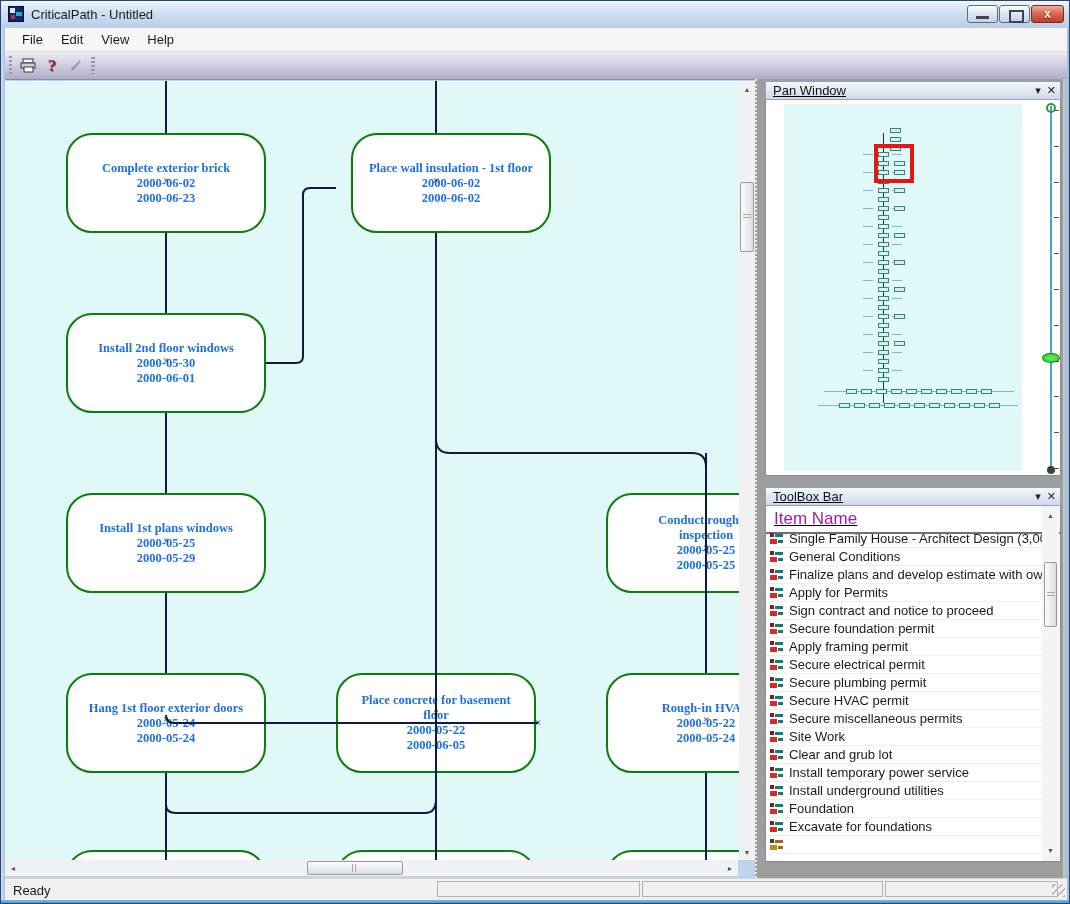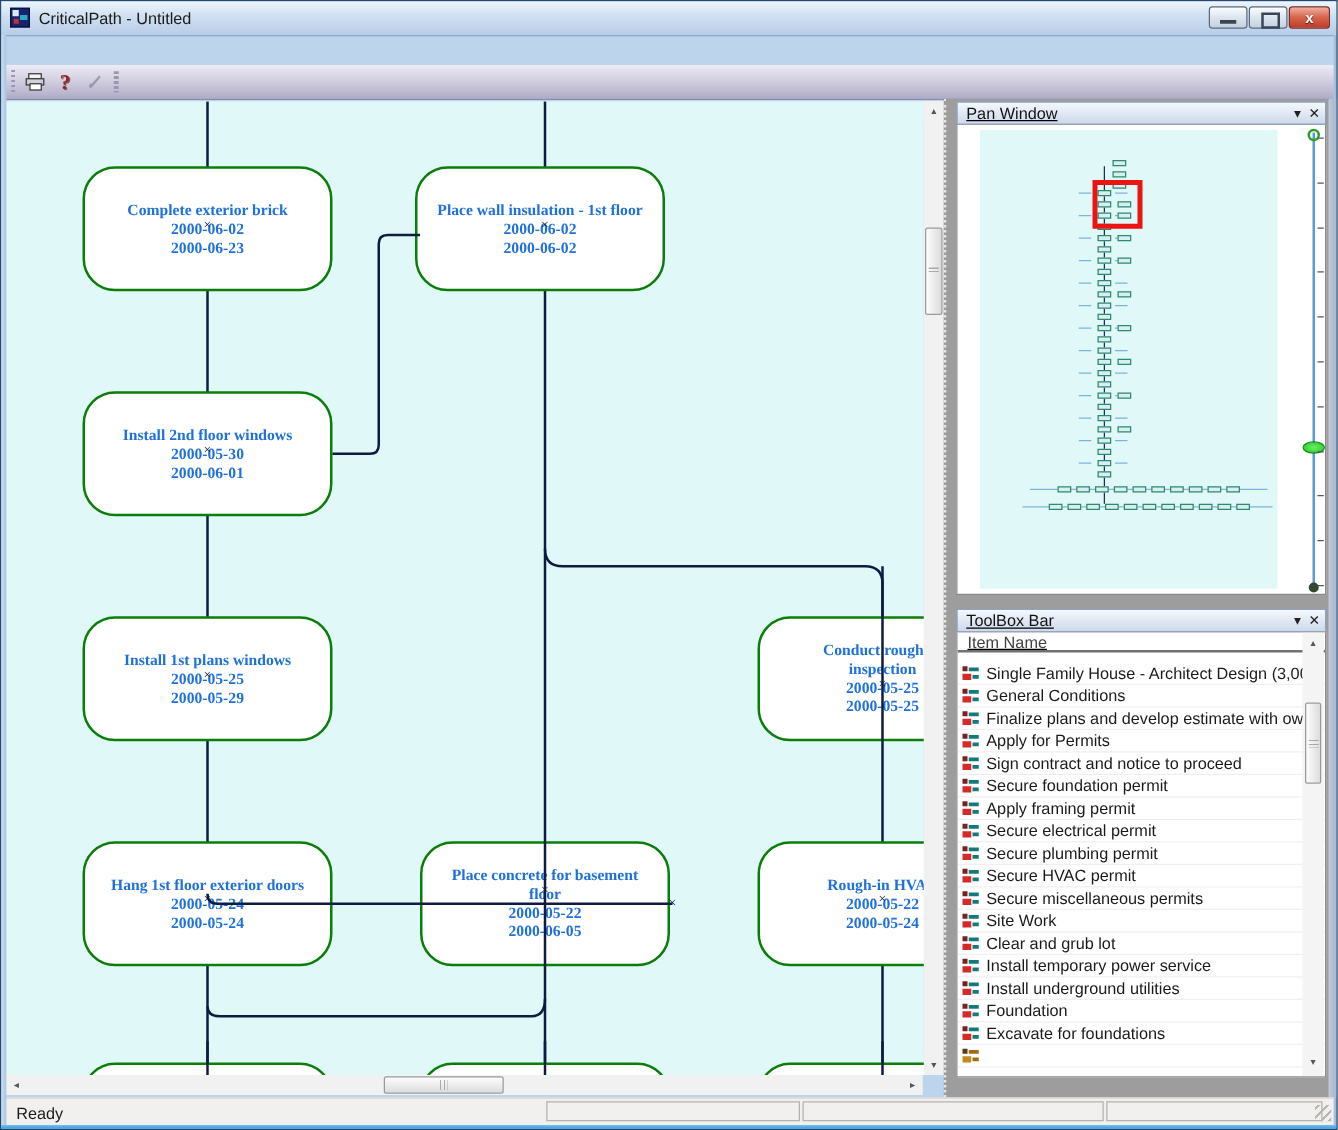--- a/index.html
+++ b/index.html
@@ -97,22 +97,22 @@
   #pan-slider-track{position:absolute;width:2px;background:#5a9ad8;}
   .pan-tick{position:absolute;width:5px;height:1px;background:#555;}
   #pan-thumb{position:absolute;width:18px;height:10px;border-radius:50%;
     background:radial-gradient(#6af06a,#22c622);border:1px solid #128a12;box-sizing:border-box;}
   #pan-top-ring{position:absolute;width:10px;height:10px;border:2px solid #2aa02a;
     border-radius:50%;box-sizing:border-box;}
   #pan-bot-dot{position:absolute;width:8px;height:8px;border-radius:50%;background:#2f4a30;}
 
   
   #toolbox-body{height:356px;}
-  #tb-colhead{position:relative;height:16px;border-bottom:2px solid #707070;
-    font-size:13px;color:#404040;display:flex;align-items:center;padding-left:8px;box-sizing:border-box;}
+  #tb-colhead{position:relative;height:28px;border-bottom:2px solid #707070;
+    font-size:17px;color:#a21caf;display:flex;align-items:center;padding-left:8px;box-sizing:border-box;}
   #tb-list{position:absolute;left:0;top:24px;width:294px;height:332px;overflow:hidden;}
   .tb-row{height:18px;display:flex;align-items:center;border-bottom:1px solid #efefef;
     font-size:13px;color:#1a1a1a;white-space:nowrap;overflow:hidden;padding-left:4px;
     padding-right:20px;box-sizing:border-box;}
   .ticon{flex:0 0 13px;width:13px;height:12px;margin-right:6px;background:
     linear-gradient(#7b2020,#7b2020) 0 0/4px 4px no-repeat,
     linear-gradient(#137a7a,#137a7a) 5px 1px/8px 3px no-repeat,
     linear-gradient(#d42a2a,#d42a2a) 0 6px/7px 5px no-repeat,
     linear-gradient(#137a7a,#137a7a) 8px 7px/5px 3px no-repeat;}
   .ticon.brown{background:
@@ -151,20 +151,26 @@
         <i></i>
       </div>
     <div id="btn-max" class="abs winbtn">
         <i></i>
       </div>
     <div id="btn-close" class="abs winbtn">
         <span>x</span>
       </div>
   </div>
 
+  <div id="menubar" class="abs">
+      <div class="menu-item">File</div>
+      <div class="menu-item">Edit</div>
+      <div class="menu-item">View</div>
+      <div class="menu-item">Help</div>
+    </div>
 
   <div id="toolbar" class="abs">
     <div id="tb-grip" class="abs"></div>
     <div id="tb-print" class="abs tbbtn">
       <svg width="17" height="15" viewBox="0 0 17 15">
         <rect x="3" y="1" width="10" height="4" fill="#f4f4f4" stroke="#3a3a3a"></rect>
         <rect x="1" y="5" width="14" height="5" fill="#d0cfda" stroke="#3a3a3a"></rect>
         <rect x="4" y="9" width="9" height="5" fill="#ffffff" stroke="#3a3a3a"></rect>
       </svg>
     </div>
@@ -183,21 +189,21 @@
       <svg width="734" height="779" style="z-index: 1;">
         <path d="M161,0 V779" stroke="#0d1c40" stroke-width="2" fill="none"></path>
         <path d="M431,0 V779" stroke="#0d1c40" stroke-width="2" fill="none"></path>
         <path d="M701,372 V779" stroke="#0d1c40" stroke-width="2" fill="none"></path>
       </svg>
       <div class="node" style="left: 61px; top: 52px;">
         <div>Complete exterior brick</div>
         <div>2000-06-02</div>
         <div>2000-06-23</div>
       </div>
-      <div class="node" style="left: 327px; top: 52px;">
+      <div class="node" style="left: 346px; top: 52px;">
         <div>Place wall insulation - 1st floor</div>
         <div>2000-06-02</div>
         <div>2000-06-02</div>
       </div>
       <div class="node" style="left: 61px; top: 232px;">
         <div>Install 2nd floor windows</div>
         <div>2000-05-30</div>
         <div>2000-06-01</div>
       </div>
       <div class="node" style="left: 61px; top: 412px;">

